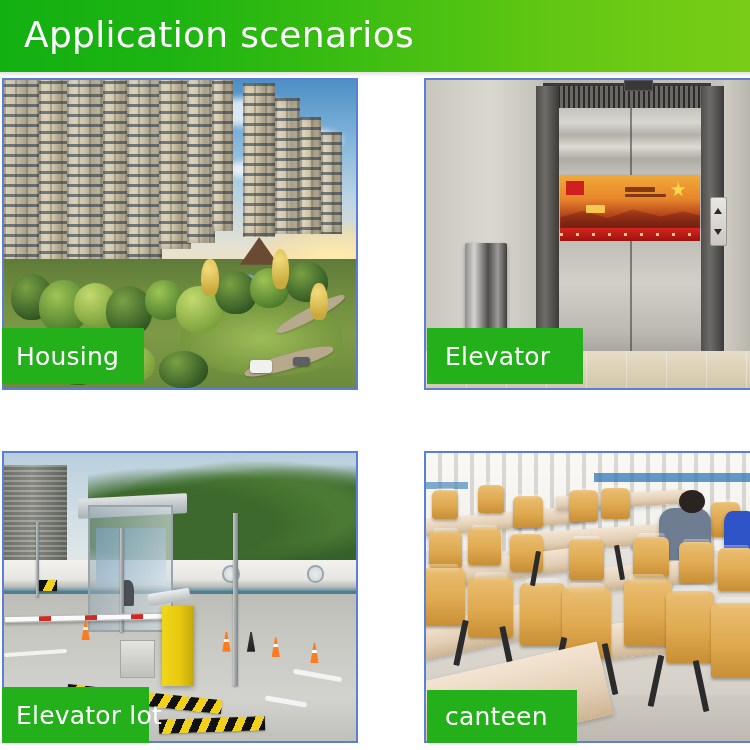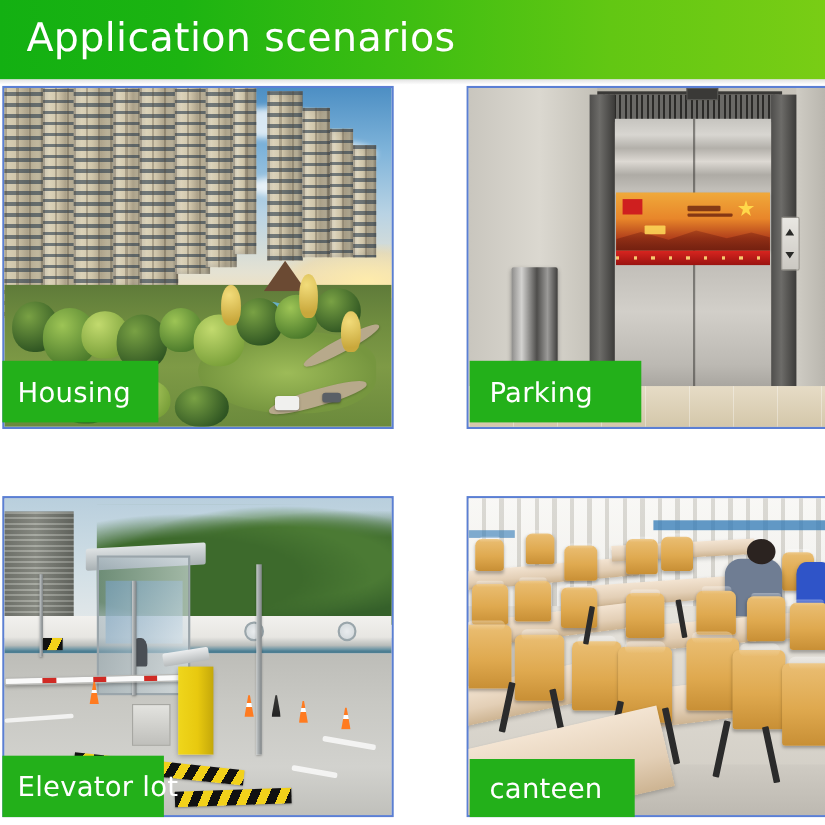--- a/index.html
+++ b/index.html
@@ -460,21 +460,21 @@
           <div class="ev-panel">
             <i class="up"></i>
             <i class="down"></i>
           </div>
 
           <div class="ev-box"></div>
           <div class="ev-floor"></div>
         </div>
       </div>
       <div class="chip" id="chip-elevator">
-        <span>Parking</span>
+        <span>Elevator</span>
       </div>
     </div>
 
     <div class="card" id="card-parking">
       <div class="frame">
         <div class="photo">
           <div class="pk-sky"></div>
           <div class="pk-trees"></div>
           <div class="pk-building"></div>
           <div class="pk-wall"></div>

